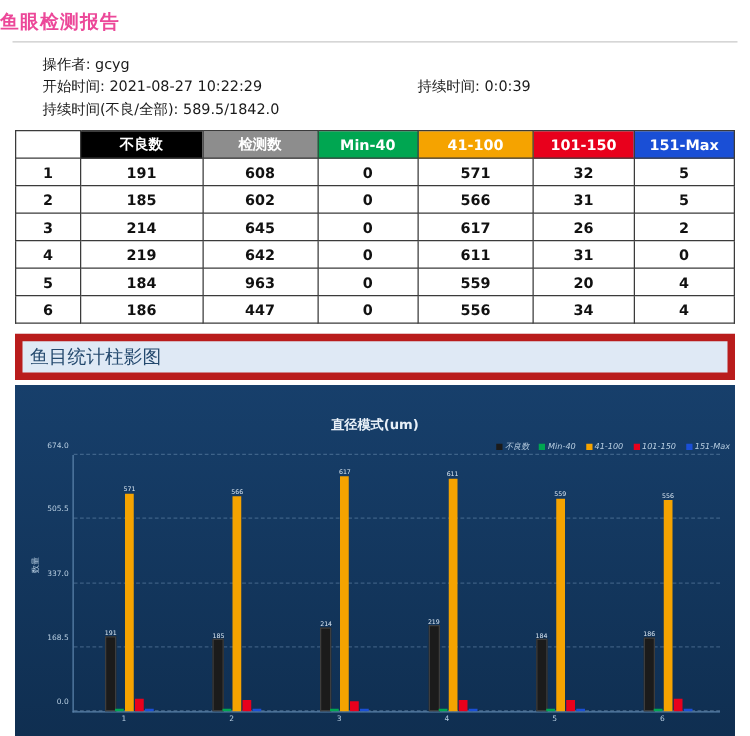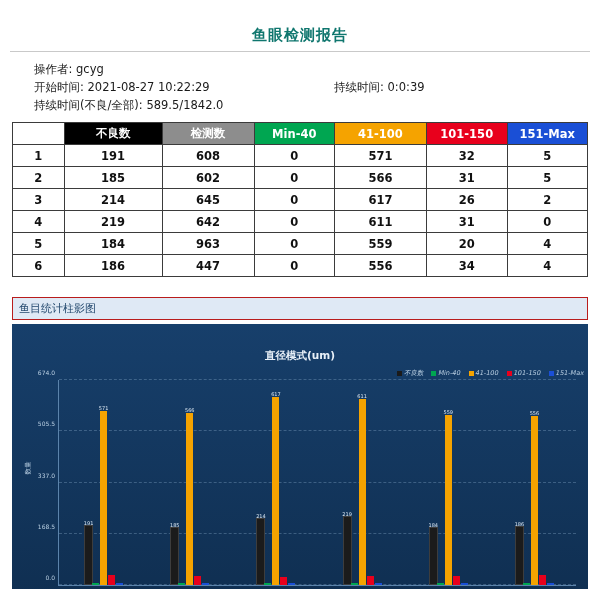--- a/index.html
+++ b/index.html
@@ -16,25 +16,25 @@
     position: relative;
   }
   .page {
     width: 600px;
     height: 589px;
     position: relative;
     background: #fff;
   }
   
   .title-bar {
-    text-align: center;
+    text-align: left;
     font-size: 15px;
     font-weight: bold;
-    color: #0f766e;
-    padding: 26px 0 6px 0;
+    color: #ec4899;
+    padding: 8px 0 6px 0;
     letter-spacing: 1px;
   }
   .hr-top {
     border: none;
     border-top: 1px solid #c9c9c9;
     margin: 0 10px 6px 10px;
   }
   
   .info {
     padding: 2px 0 4px 34px;
@@ -78,25 +78,25 @@
   th.c-bad   { background: #000000; }
   th.c-total { background: #8d8d8d; }
   th.c-min40 { background: #00a651; }
   th.c-41    { background: #f5a300; }
   th.c-101   { background: #e8001c; }
   th.c-151   { background: #1a4fd6; }
   table.data tbody td { color: #111; font-weight: bold; }
   table.data tbody td.idx { font-weight: bold; }
   
   .section-bar {
-    margin: 20px 12px 0 12px;
+    margin: 8px 12px 0 12px;
     background: #dfe9f5;
-    border: 1px solid #b91c1c;
+    border: 6px solid #b91c1c;
     color: #24496e;
-    font-size: 11px;
+    font-size: 15px;
     padding: 3px 6px;
   }
   
   .chart-box {
     margin: 4px 12px 8px 12px;
     background: #13375e;
     background: linear-gradient(180deg,#173f6b 0%, #0f2e50 100%);
     height: 288px;
     position: relative;
     color: #cfe0f0;

